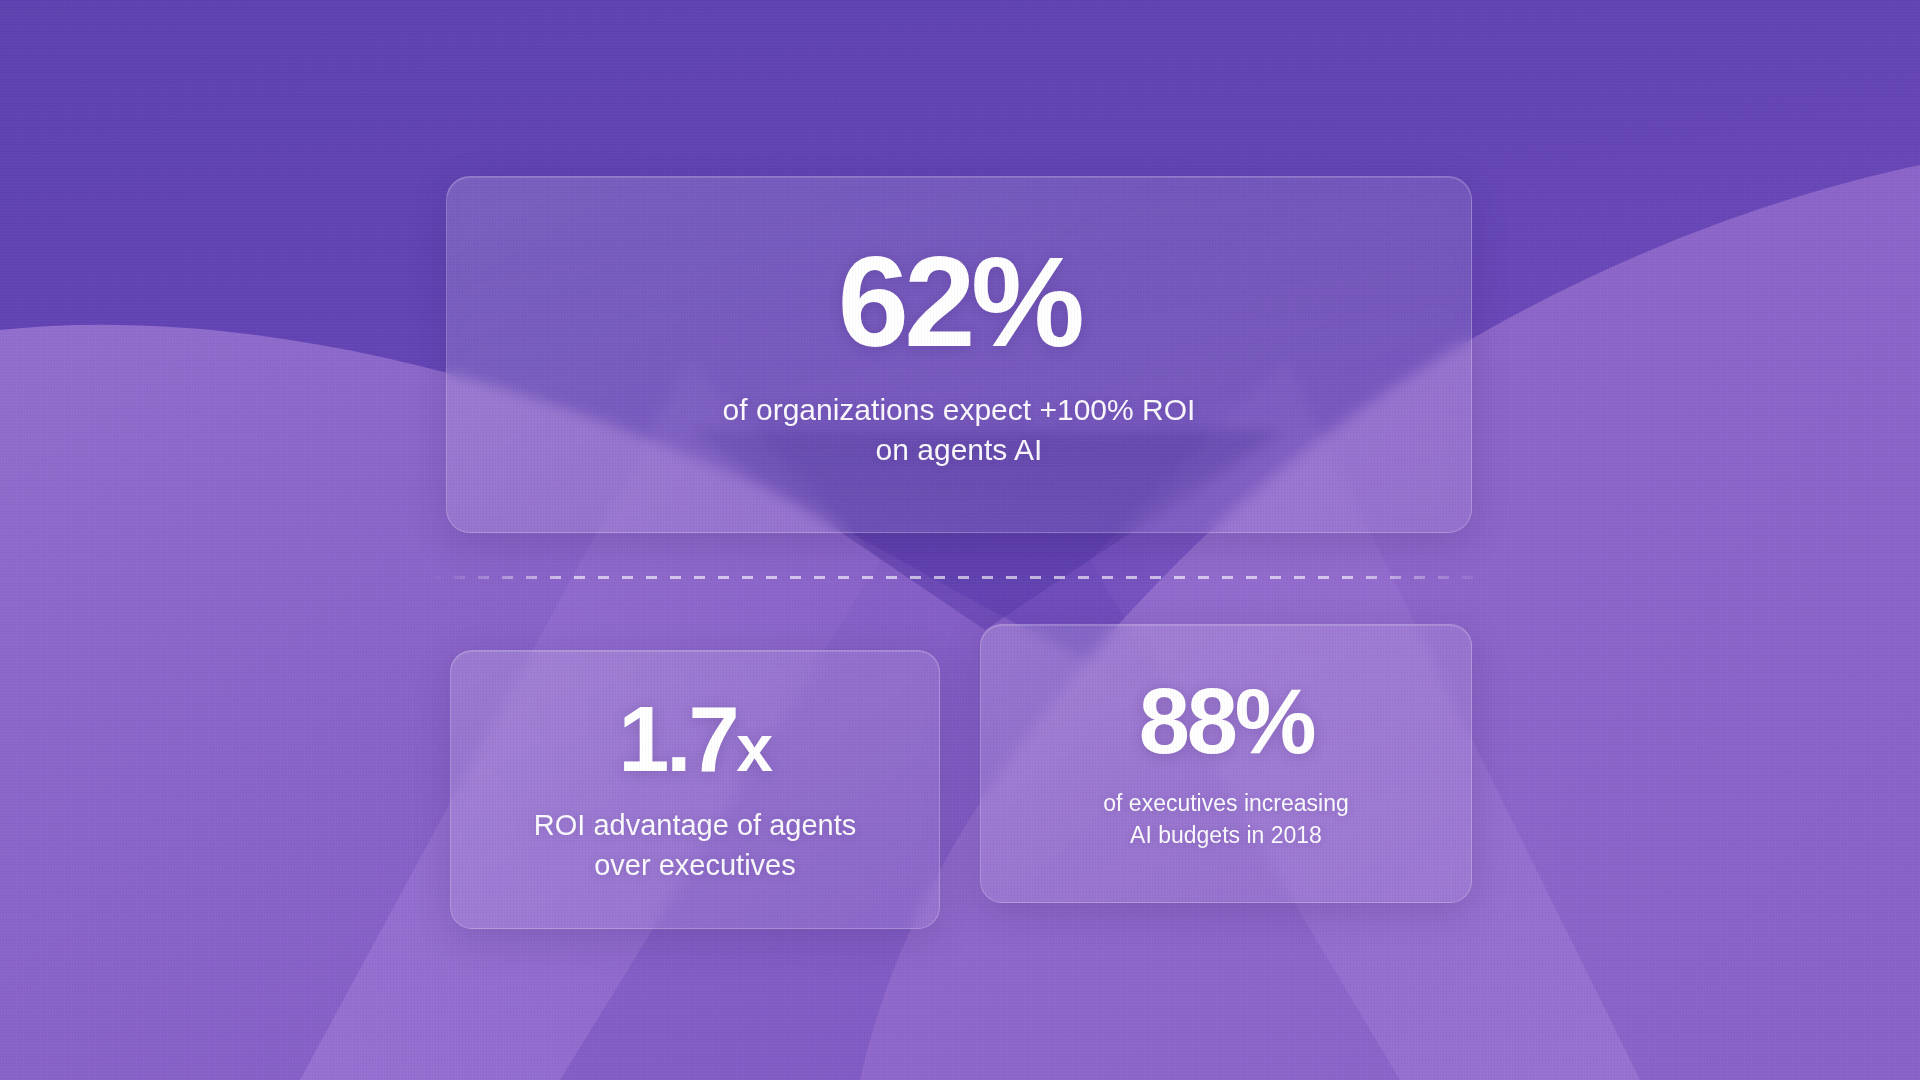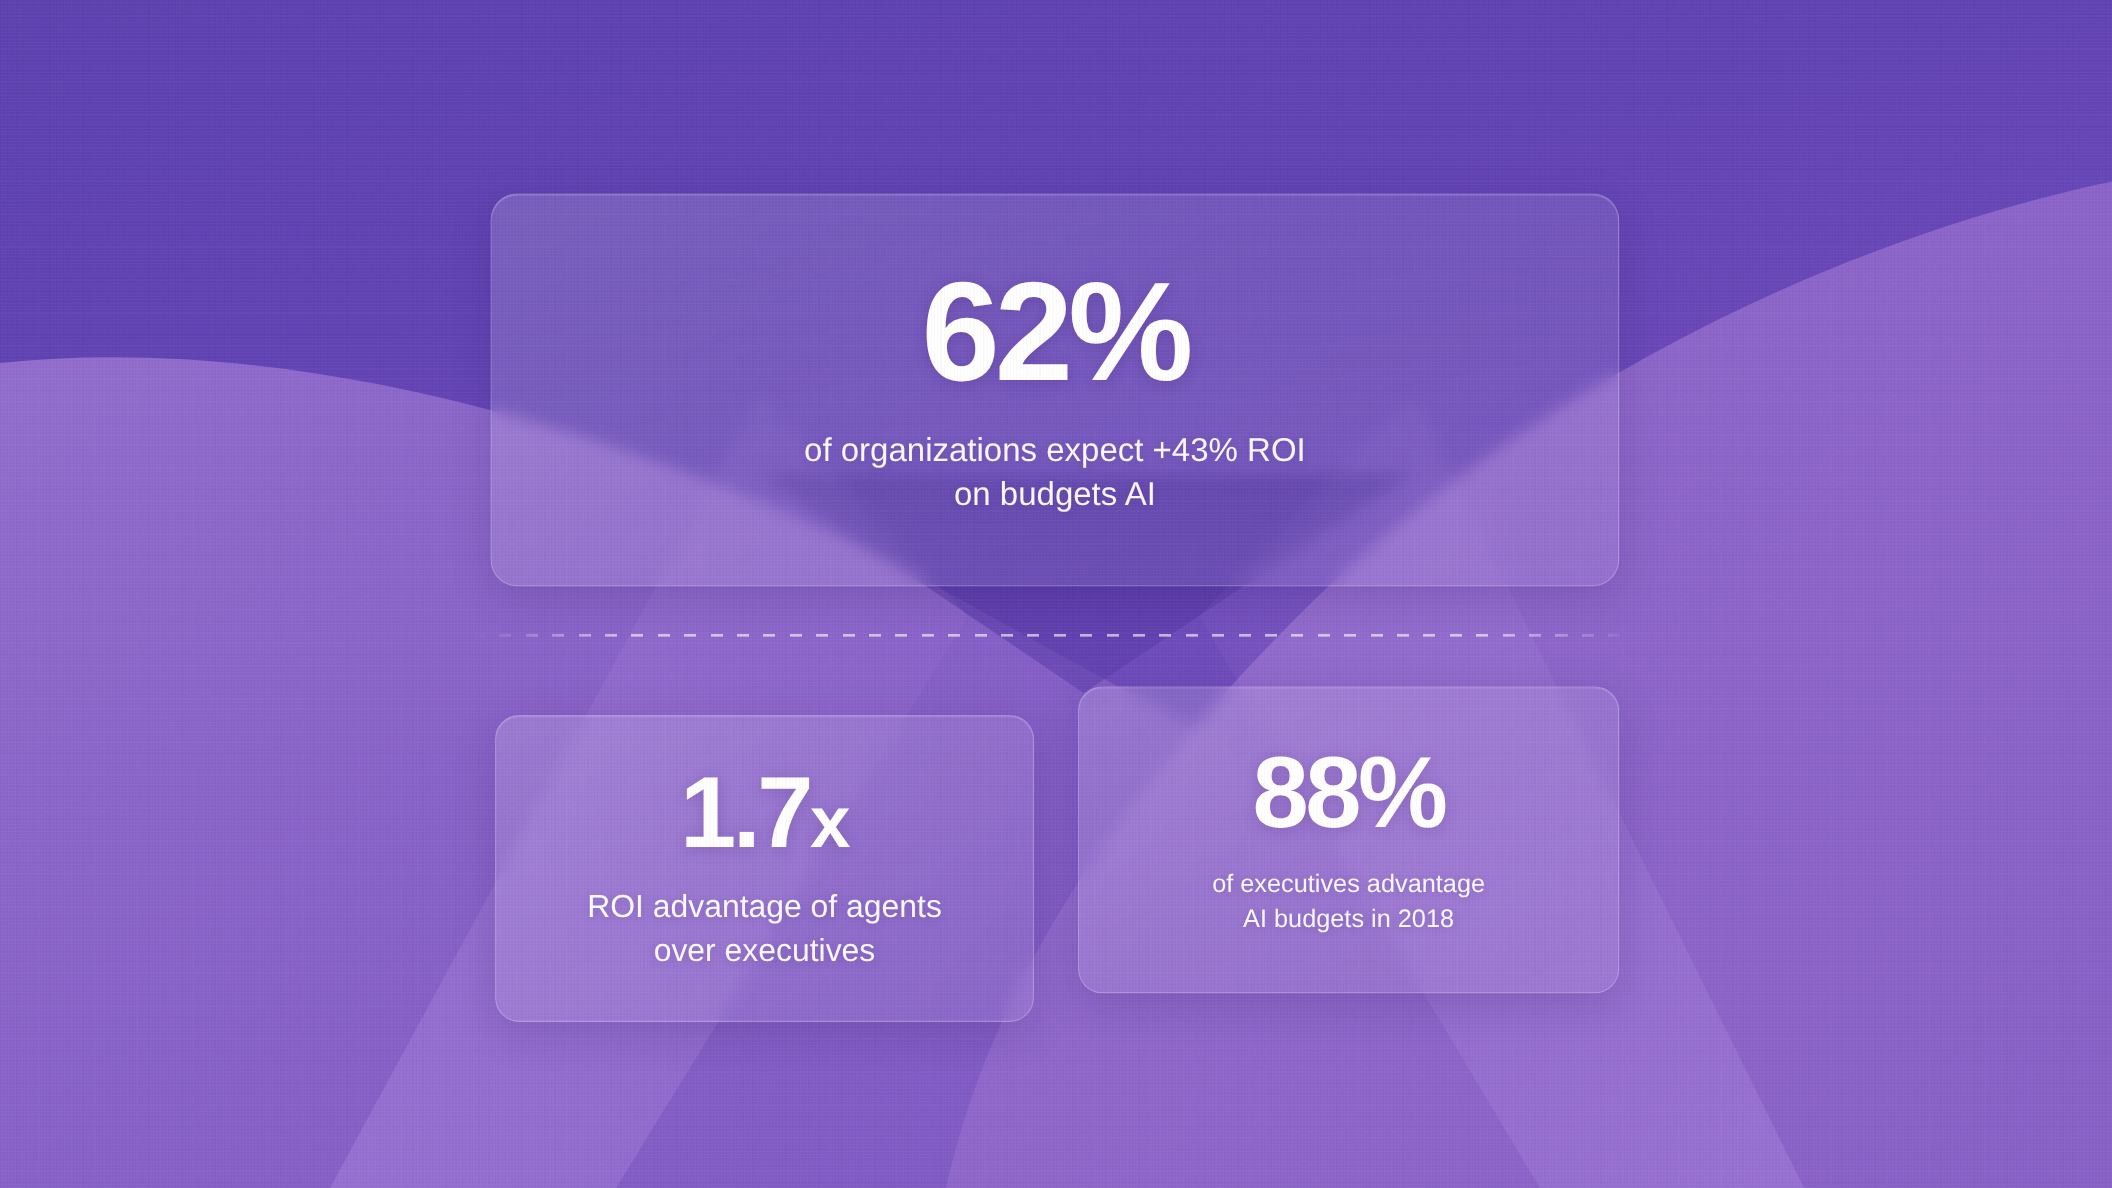--- a/index.html
+++ b/index.html
@@ -152,37 +152,37 @@
       <path d="M690,430 L1285,430 L985,630 Z" fill="url(#gradWedge)"></path>
 
       <path d="M300,1080 L690,360 L880,560 L560,1080 Z" fill="url(#gradBeamL)"></path>
       <path d="M1640,1080 L1285,360 L1090,560 L1400,1080 Z" fill="url(#gradBeamR)"></path>
     </svg>
   </div>
 
   <div class="card" id="card-hero">
     <div class="stat-value">62%</div>
     <div class="stat-caption">
-      <span>of organizations expect +43% ROI</span><br>
-      <span>on budgets AI</span>
+      <span>of organizations expect +100% ROI</span><br>
+      <span>on agents AI</span>
     </div>
   </div>
 
   <div id="divider"></div>
 
   <div class="card" id="card-roi">
     <div class="stat-value"><span>1.7</span><span class="suffix-x">x</span></div>
     <div class="stat-caption">
       <span>ROI advantage of agents</span><br>
       <span>over executives</span>
     </div>
   </div>
 
   <div class="card" id="card-budget">
     <div class="stat-value">88%</div>
     <div class="stat-caption">
-      <span>of executives advantage</span><br>
+      <span>of executives increasing</span><br>
       <span>AI budgets in 2018</span>
     </div>
   </div>
 
   <div id="grain"></div>
 </div>
 
 </body></html>

